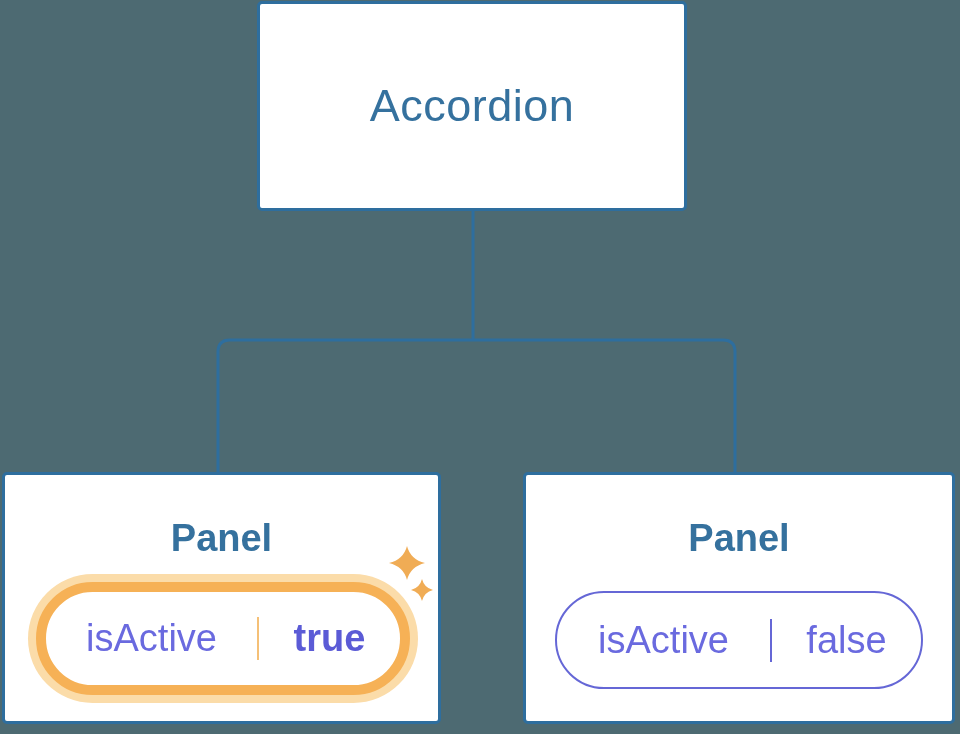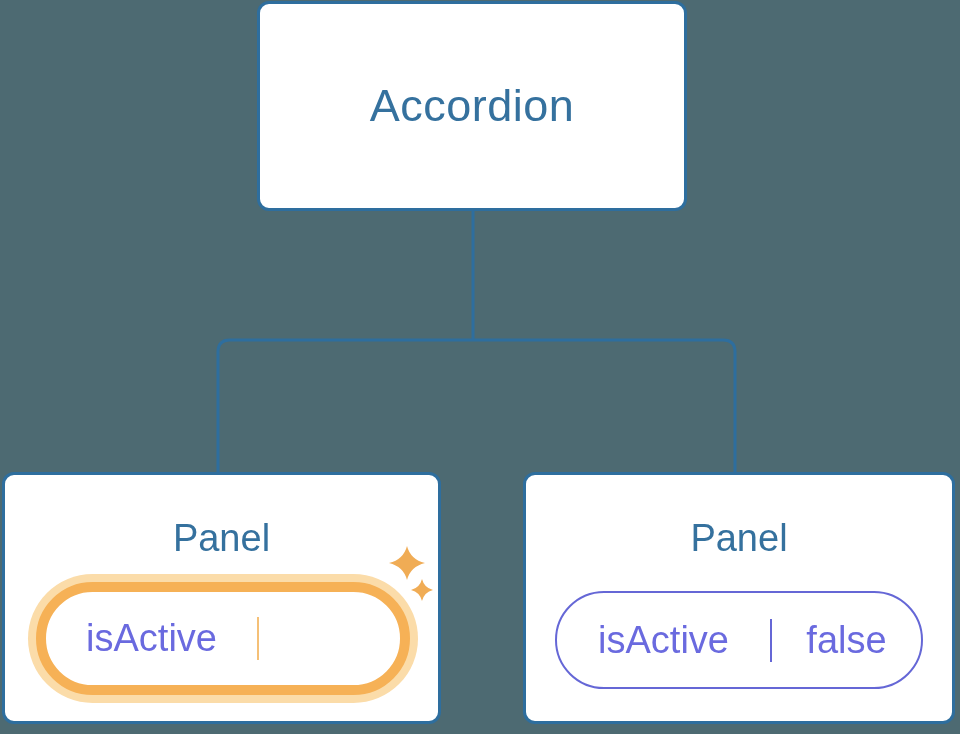--- a/index.html
+++ b/index.html
@@ -21,28 +21,28 @@
     width:960px;height:734px;overflow:hidden;
     background:var(--bg);
     font-family:"Liberation Sans","DejaVu Sans",sans-serif;
   }
   .stage{position:relative;width:960px;height:734px;}
 
   .node{
     position:absolute;
     background:var(--node-fill);
     border:3px solid var(--node-border);
-    border-radius:12px;
+    border-radius:5px;
     box-sizing:border-box;
   }
   .node-title{
     position:absolute;left:0;right:0;
     text-align:center;
     color:var(--title-blue);
-    font-weight:400;
+    font-weight:700;
   }
   .accordion-node{left:257px;top:1px;width:430px;height:210px;display:flex;align-items:center;justify-content:center;}
   .accordion-label{color:var(--title-blue);font-size:45px;font-weight:500;letter-spacing:0.5px;}
 
   .panel-left{left:2px;top:472px;width:439px;height:252px;}
   .panel-right{left:523px;top:472px;width:432px;height:252px;}
   .panel-title{top:42px;font-size:38px;}
 
   svg.connector{position:absolute;left:0;top:0;pointer-events:none;}
   svg.connector path{stroke:var(--connector);stroke-width:3;fill:none;}
@@ -91,20 +91,21 @@
     <path d="M473,211 L473,340
              M218,472 L218,352 Q218,340 230,340 L723,340 Q735,340 735,352 L735,472"></path>
   </svg>
 
   <div class="node panel-left">
     <div class="node-title panel-title">Panel</div>
   </div>
 
   <div class="pill pill-active">
     <div class="pill-cell cell-key">isActive</div>
+    <div class="pill-cell cell-val val-bold">true</div>
   </div>
 
   <svg class="sparkles" width="58" height="66" viewBox="0 0 58 66" aria-hidden="true">
     <path d="M24,6 Q27.5,19.5 42,23 Q27.5,26.5 24,40 Q20.5,26.5 6,23 Q20.5,19.5 24,6 Z"></path>
     <path d="M39,39 Q41.2,47.8 50,50 Q41.2,52.2 39,61 Q36.8,52.2 28,50 Q36.8,47.8 39,39 Z"></path>
   </svg>
 
   <div class="node panel-right">
     <div class="node-title panel-title">Panel</div>
   </div>

